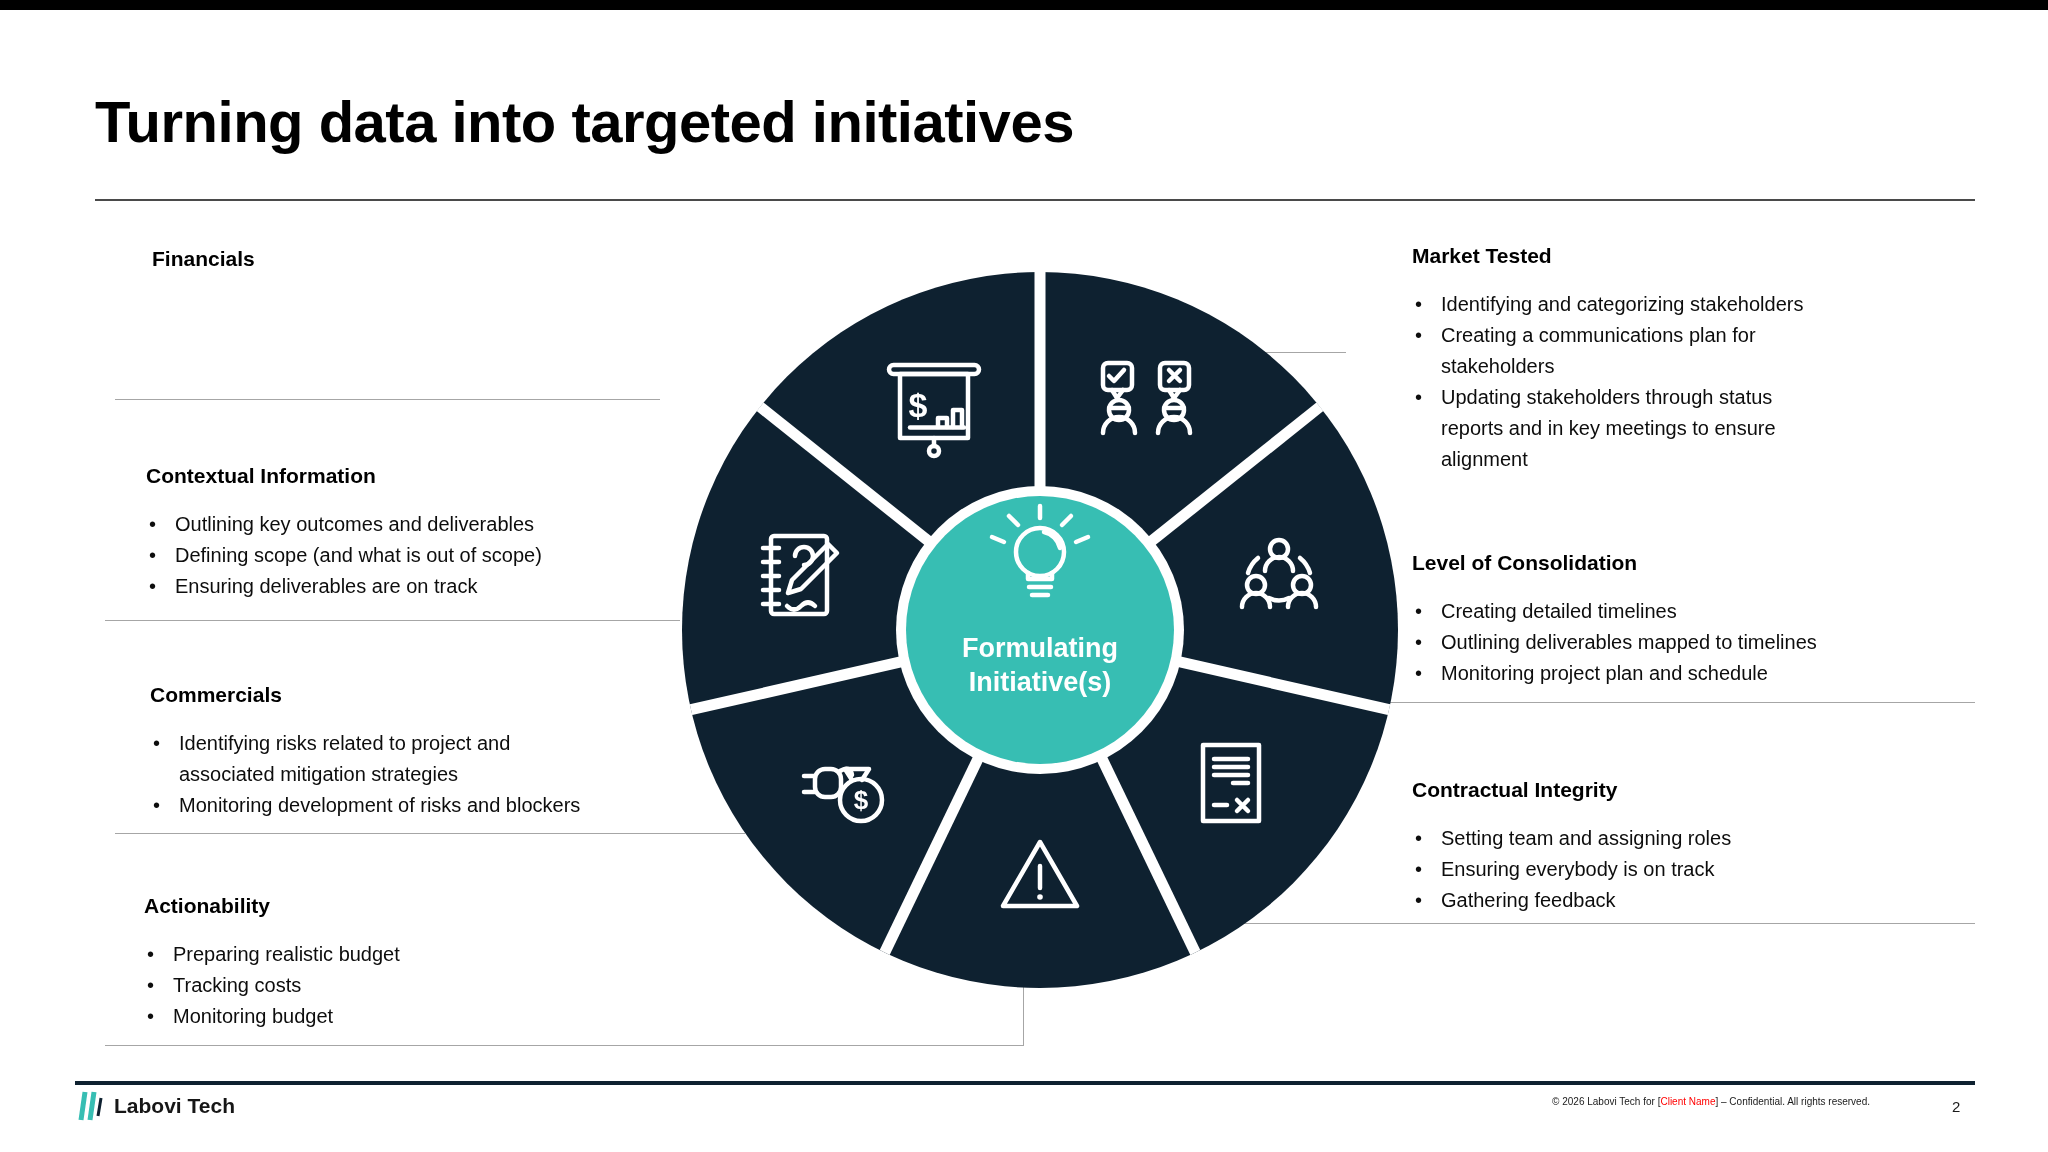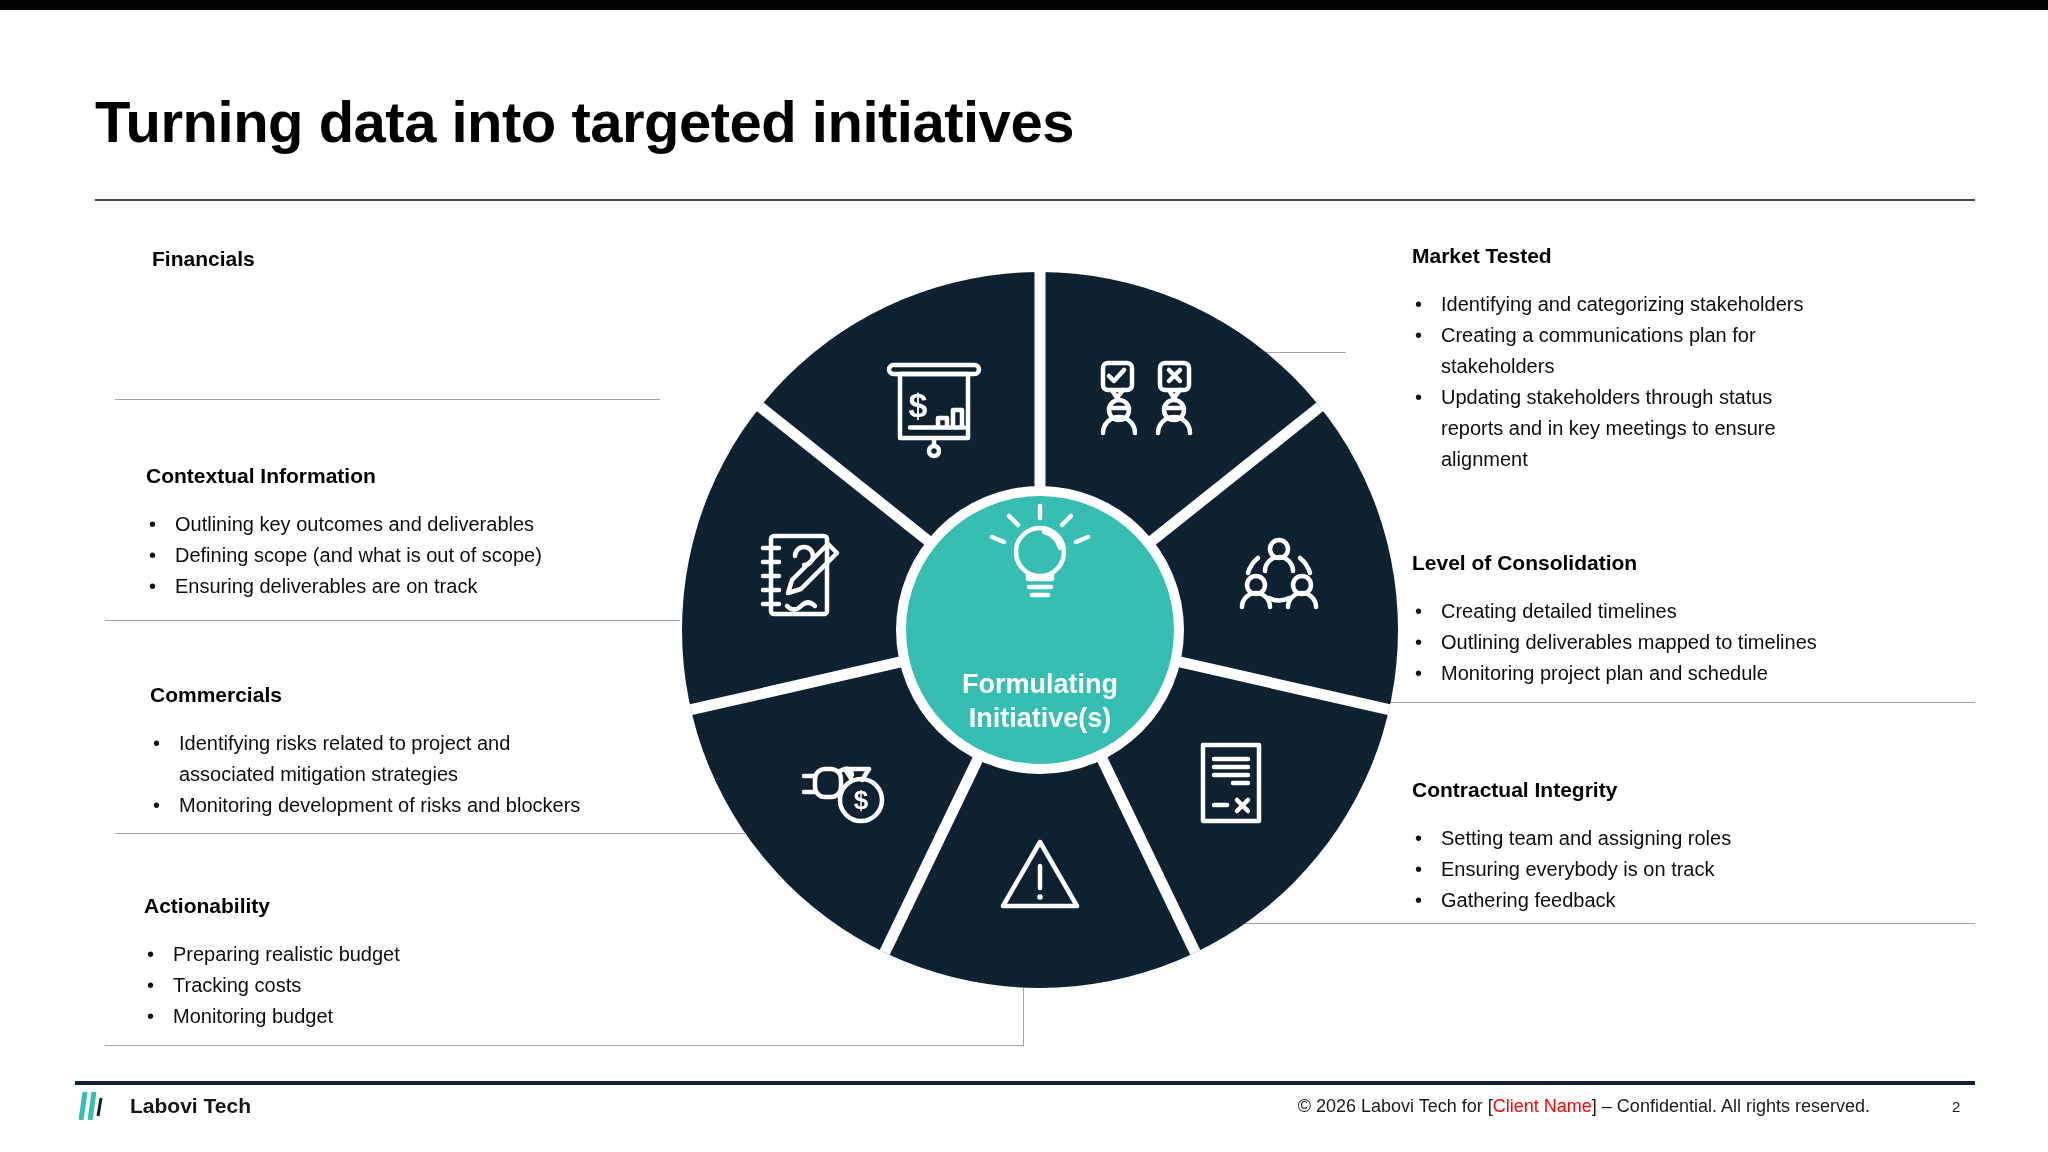--- a/index.html
+++ b/index.html
@@ -11,25 +11,25 @@
   .top-edge{left:0;top:0;width:2048px;height:10px;background:#000;}
   .slide-title{left:95px;top:88px;font-size:58px;font-weight:bold;letter-spacing:-0.5px;color:#000;}
   .title-rule{left:95px;top:199px;width:1880px;height:2px;background:#4a4a4a;}
   .block h3{font-size:21px;line-height:26px;font-weight:bold;margin:0 0 20px 4px;color:#000;}
   .block ul{list-style:none;margin:0;padding:0;}
   .block li{position:relative;font-size:20px;line-height:31px;padding-left:33px;color:#0d0d0d;}
   .block li::before{content:"•";position:absolute;left:7px;top:0;color:#0d0d0d;}
   .connector{background:#a6a6a6;}
   .wheel-svg{left:670px;top:260px;width:740px;height:740px;}
   .center-label{left:890px;top:631px;width:300px;text-align:center;color:#ffffff;
-    font-size:27px;line-height:34px;font-weight:bold;margin-top:36px;}
+    font-size:27px;line-height:34px;font-weight:bold;}
   .footer-rule{left:75px;top:1081px;width:1900px;height:4px;background:#0e2130;}
   .footer-logo{left:78px;top:1090px;display:flex;align-items:center;gap:10px;}
-  .footer-logo .logo-text{font-size:21px;font-weight:600;color:#161616;margin-left:16px;}
-  .footer-copy{top:1096px;right:178px;font-size:18px;color:#1a1a1a;white-space:nowrap;}
+  .footer-logo .logo-text{font-size:21px;font-weight:600;color:#161616;}
+  .footer-copy{top:1096px;right:178px;font-size:10px;color:#1a1a1a;white-space:nowrap;}
   .footer-copy .red{color:#ff0000;}
   .page-num{left:1952px;top:1098px;font-size:15px;color:#1a1a1a;}
   svg .stroke{fill:none;stroke:#ffffff;stroke-width:4.5;stroke-linecap:round;stroke-linejoin:round;}
   svg text.glyph{fill:#ffffff;stroke:none;font-family:"Liberation Sans",sans-serif;font-weight:bold;}
 </style>
 </head>
 <body>
 
 <div class="abs top-edge"></div>
 

